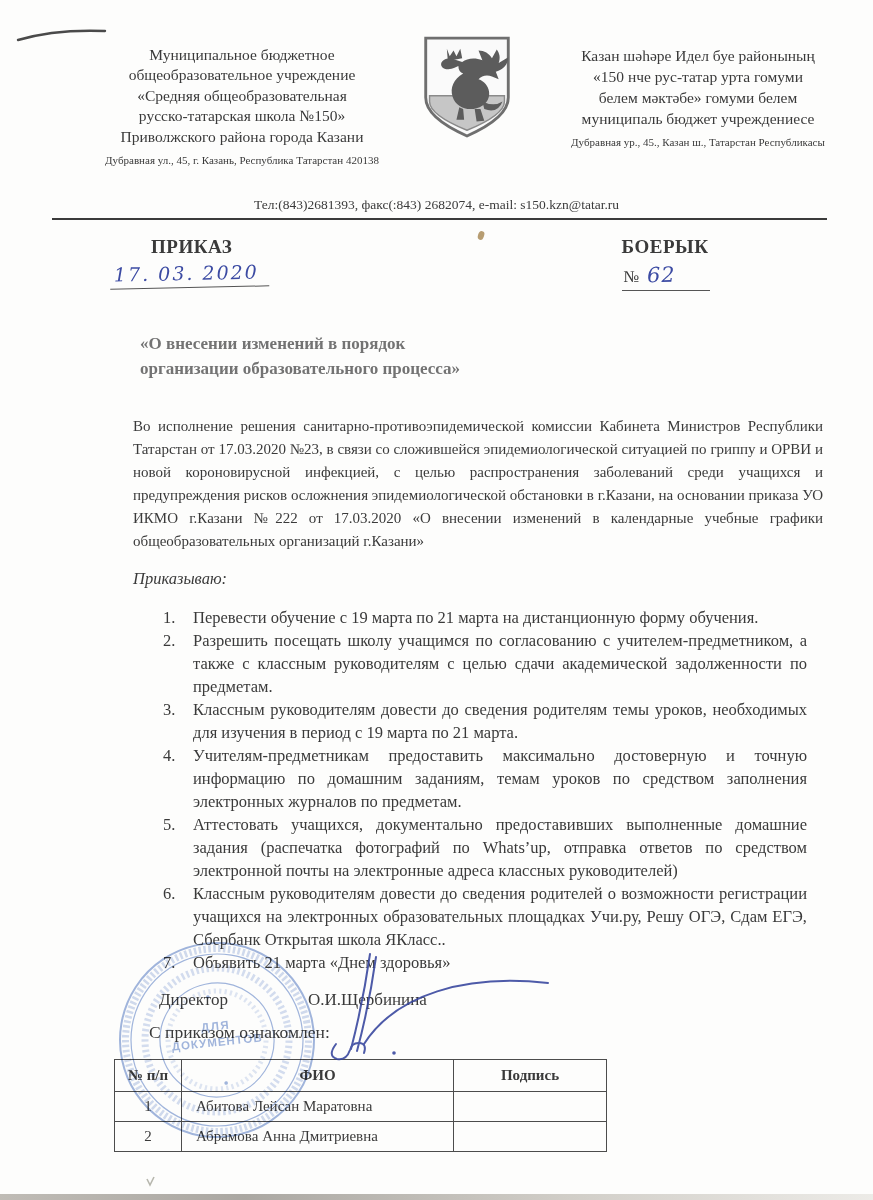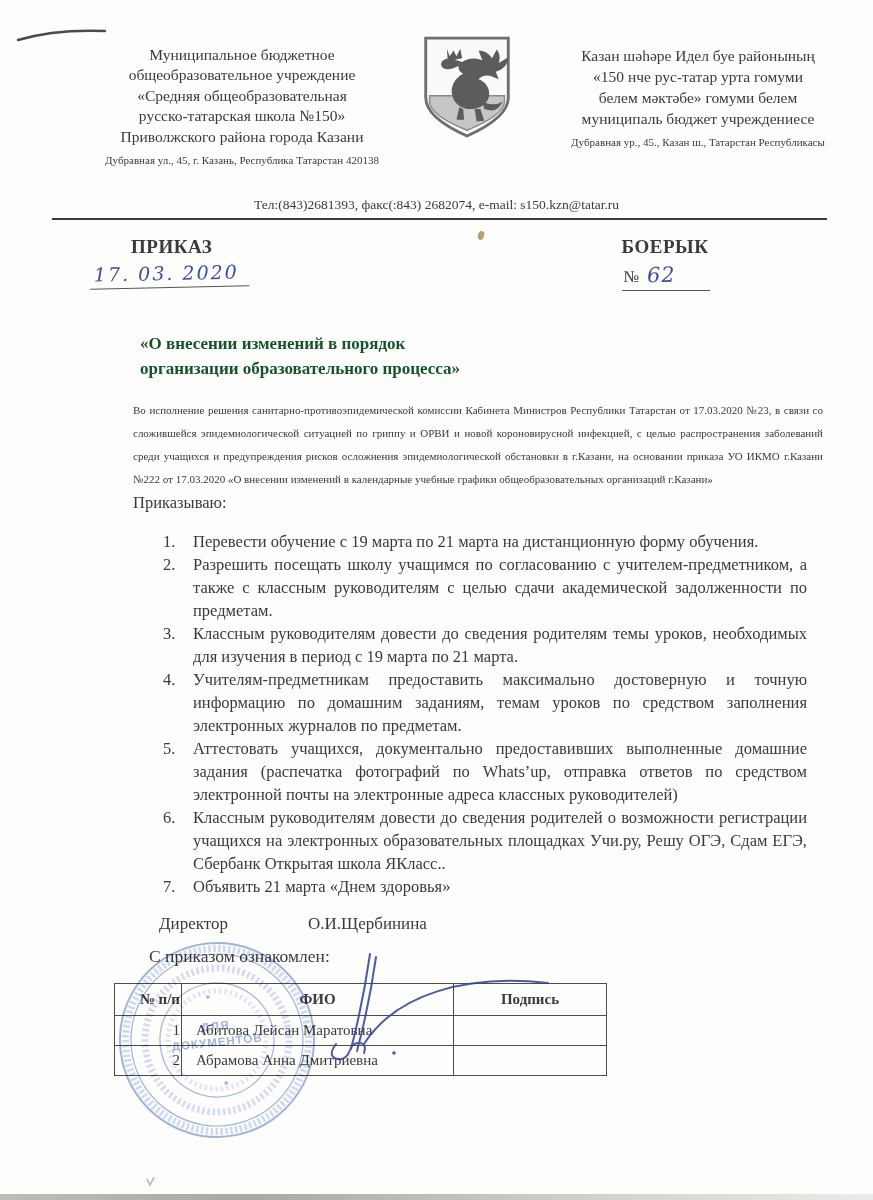--- a/index.html
+++ b/index.html
@@ -16,53 +16,53 @@
                font-size:11px; line-height:13px; margin-top:7px; white-space:normal; }
   .crest-wrap { width:108px; display:flex; justify-content:center; padding-top:10px; }
   .org-right { width:350px; margin-left:2px; text-align:center;
                font-size:15.5px; line-height:21px; white-space:pre-line; }
   .org-right .addr { }
   .contact-line { text-align:center; font-size:13.5px; margin-top:9px; }
   .rule { border-top:2.6px solid #3b3b3b; margin:5px 46px 0 52px; }
 
   
   .order-row { display:flex; justify-content:space-between;
-               margin-top:16px; padding-left:76px; padding-right:163px; }
+               margin-top:16px; padding-left:96px; padding-right:163px; }
   .order-label { font-weight:bold; font-size:19px; letter-spacing:.5px; }
   .order-left .order-label { margin-left:55px; }
   .hand { color:#3c4ba3; font-style:italic; font-family:"DejaVu Serif",serif; }
   .date-line { display:inline-block; margin-left:14px; margin-top:4px;
                border-bottom:1.5px solid #555; padding:0 10px 3px 4px;
                font-size:19px; letter-spacing:2px; transform:rotate(-1.2deg); }
   .num-line { margin-top:5px; border-bottom:1.5px solid #555;
               display:inline-block; padding:0 34px 3px 2px; font-size:16.5px; }
   .num-hand { font-size:21px; letter-spacing:1px; display:inline-block;
               transform:rotate(-2deg); margin-left:8px; }
 
   
   .doc-title { margin:40px 0 0 140px; font-weight:bold; font-size:17px;
-               line-height:25px; white-space:pre-line; color:#14532d; }
+               line-height:25px; white-space:pre-line; color:#737373; }
   .content { margin-left:133px; width:690px; }
-  .preamble { margin-top:18px; font-size:11px; line-height:23px; text-align:justify; }
-  .resolve  { font-size:16.5px; line-height:23px; }
+  .preamble { margin-top:34px; font-size:15px; line-height:23px; text-align:justify; }
+  .resolve  { margin-top:14px; font-size:16.5px; line-height:23px;font-style:italic; }
   ol.items  { list-style:none; margin:16px; padding:0; counter-reset:it; }
   ol.items li { counter-increment:it; position:relative; padding-left:44px;
                 font-size:16.5px; line-height:23px; text-align:justify; }
   ol.items li::before { content:counter(it) "."; position:absolute; left:14px; }
   .sign-row { margin-top:16px; display:flex; font-size:17px; }
   .sign-pos  { margin-left:26px; }
   .sign-name { margin-left:80px; }
   .ack { margin-top:12px; margin-left:16px; font-size:17.5px; }
 
   
   table.ack-table { border-collapse:collapse; margin:16px 0 0 -19px; }
   .ack-table th, .ack-table td { border:1.6px solid #4c4c4c; font-size:15px; }
   .ack-table th { font-weight:bold; height:29px; }
   .ack-table td { height:27px; }
-  .col-num { width:64px;  text-align:right; }
+  .col-num { width:64px;  text-align:center; }
   .col-fio { width:256px; }
   td.col-fio { padding-left:14px; }
   .col-sig { width:150px; text-align:center; }
 
   
   .abs { position:absolute; pointer-events:none; }
   .pen-mark  { left:15px; top:26px; }
   .speck     { left:478px; top:231px; width:6px; height:9px;
                background:#a5854f; border-radius:50% 40% 50% 50%;
                opacity:.8; transform:rotate(18deg); }

